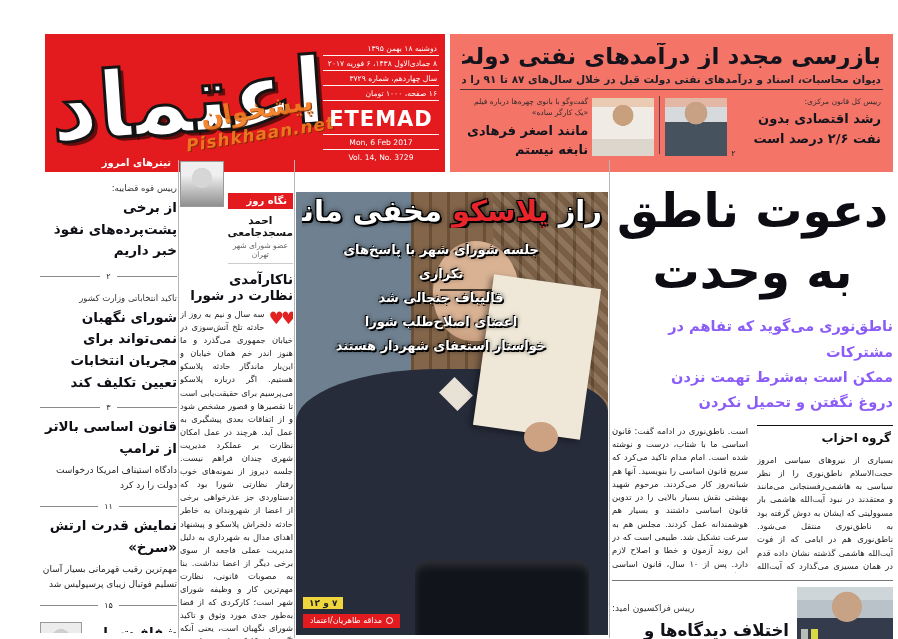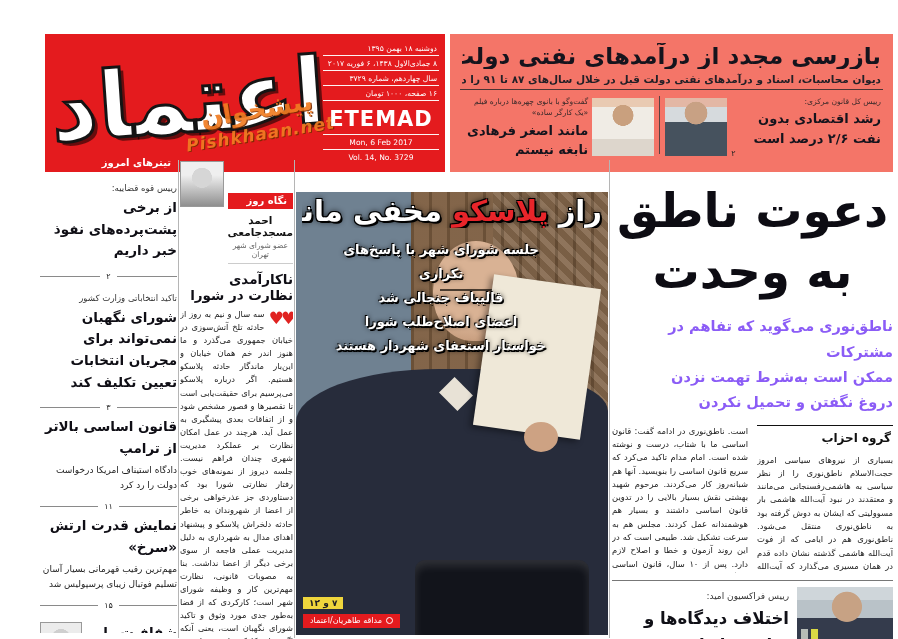--- a/index.html
+++ b/index.html
@@ -52,21 +52,21 @@
   .l-kicker { border-top:1.5px solid #111; font-size:12px; font-weight:bold; color:#111; padding:3px 2px 4px; margin-bottom:2px; }
   .lead-rule { border-top:1px solid #777; margin:7px 0 6px; }
   .lead-bottom { display:flex; direction:rtl; gap:8px; height:92px; overflow:hidden; }
   .aref-photo { position:relative; flex:0 0 96px; height:90px;
                 background: radial-gradient(circle at 52% 22%, #c7a284 0 17%, rgba(0,0,0,0) 18%),
                 linear-gradient(180deg,#cfd6da 0 14%, #b9c2c8 14% 34%, #343b4c 34%); }
   .bar { position:absolute; bottom:4px; width:7px; height:44px; }
   .bar-yellow { left:14px; background:#d9d945; }
   .bar-gray { left:4px; background:#b7bcb6; }
   .lb-text { flex:1; padding-top:4px; }
-  .lb-kicker { font-size:9px; color:#333; text-align:right; }
+  .lb-kicker { font-size:9px; color:#333; text-align:left;margin-top:12px; }
   .lb-title { margin-top:4px; font-size:16.5px; font-weight:bold; color:#101017; text-align:right; line-height:1.65; }
 
   
   .photo { position:absolute; left:296px; top:192px; width:312px; height:443px; overflow:hidden;
            background: linear-gradient(90deg,#6f8191 0 37%, #7c5d40 37%);}
   .ph-wall { position:absolute; inset:0; width:37%;
              background: repeating-linear-gradient(45deg, rgba(255,255,255,.10) 0 6px, rgba(0,0,0,.08) 6px 12px); }
   .ph-wood { position:absolute; inset:0; left:37%;
              background: repeating-linear-gradient(90deg, rgba(0,0,0,.14) 0 3px, rgba(255,255,255,.05) 3px 18px); }
   .ph-suit { position:absolute; bottom:0; left:0; right:0; height:60%; background:#272c3b; border-radius:46% 40% 0 0 / 20% 16% 0 0; }

